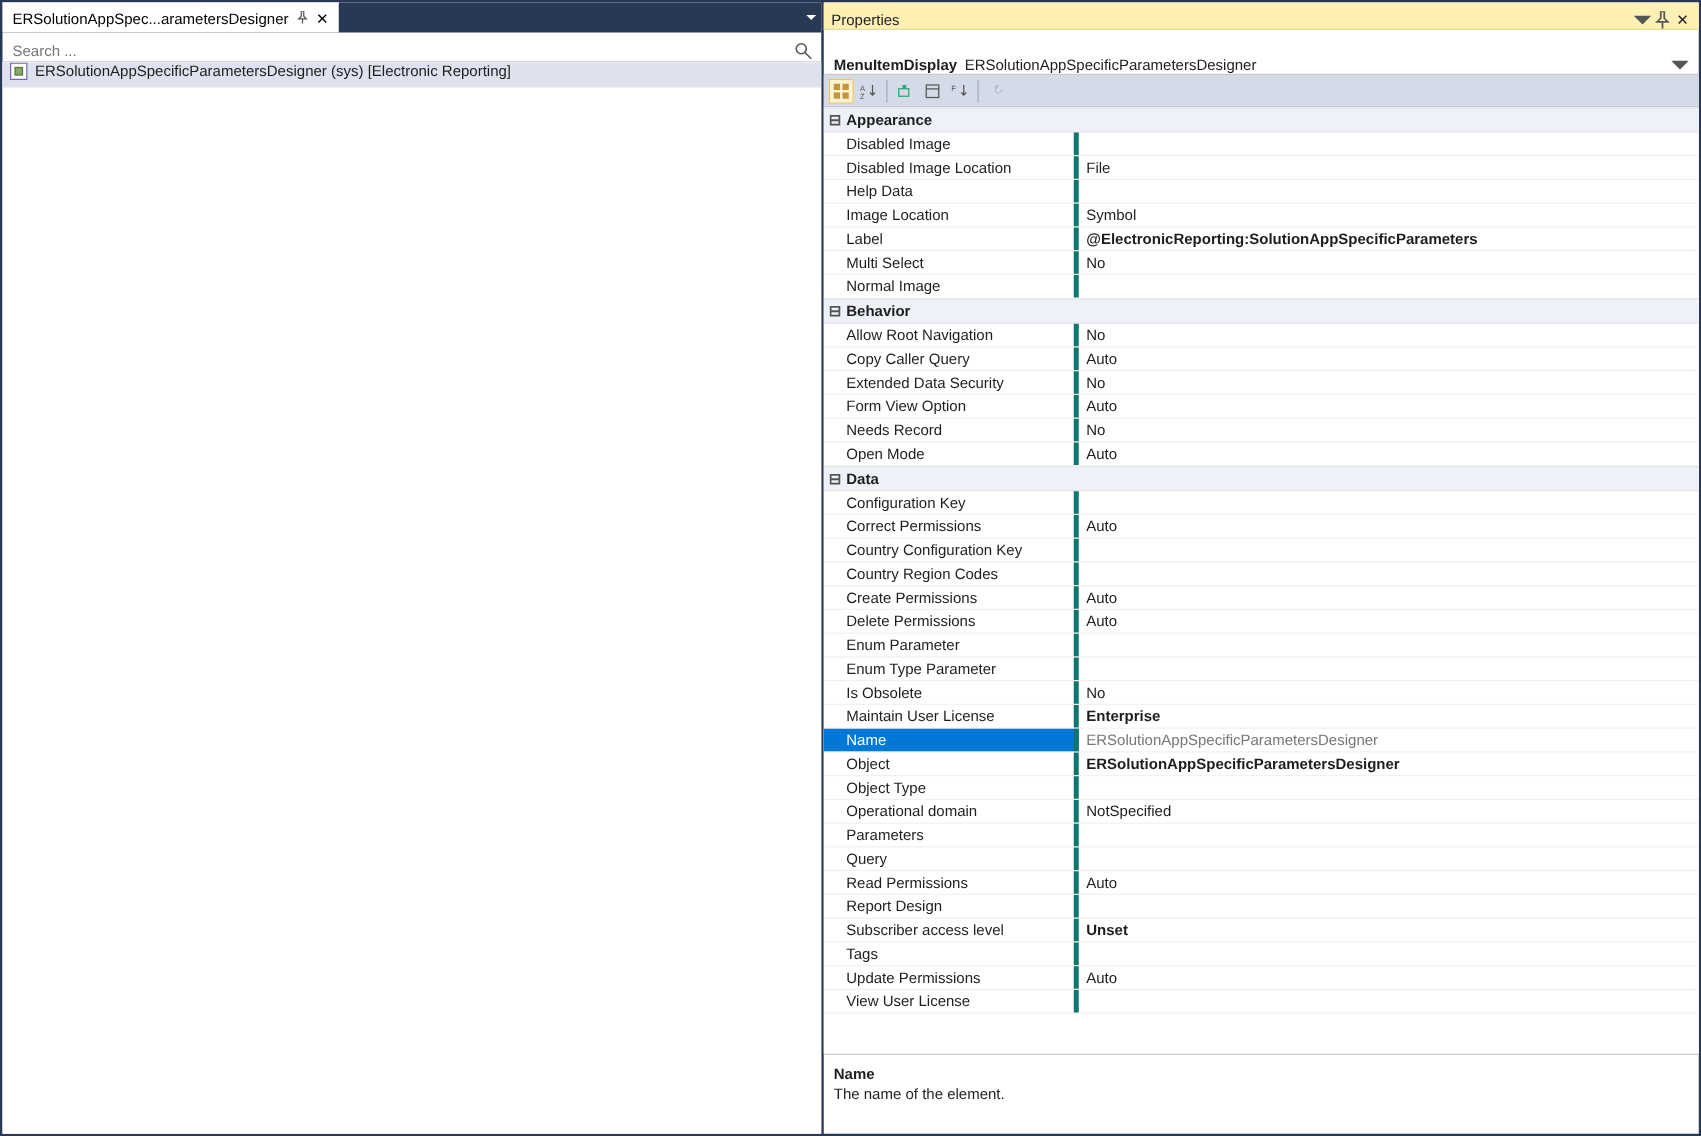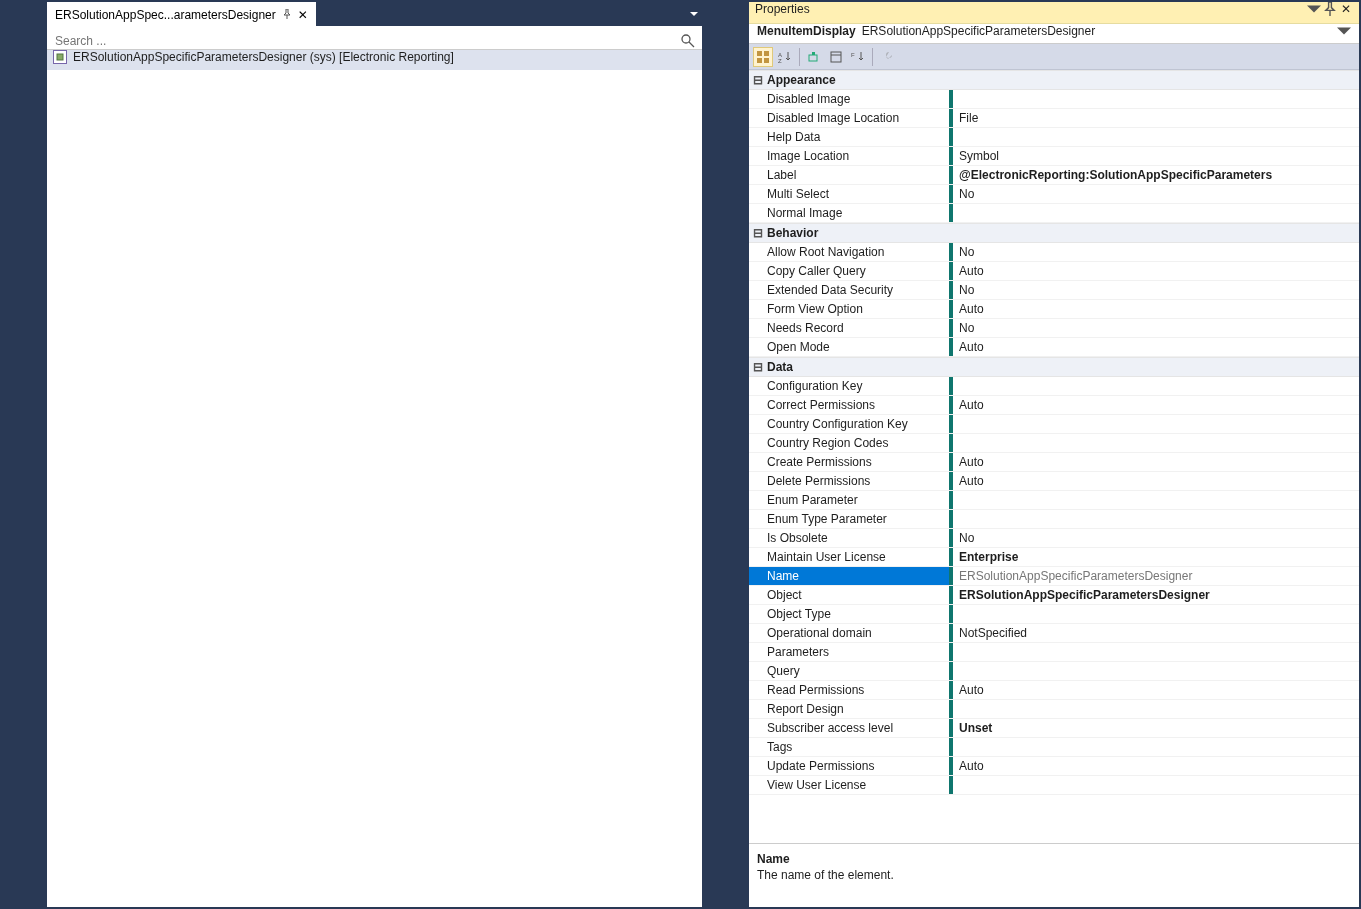--- a/index.html
+++ b/index.html
@@ -1,19 +1,19 @@
 <!DOCTYPE html>
 <html><head>
 <meta charset="utf-8">
 <style>
   * { box-sizing: border-box; }
   html, body { margin:0; padding:0; height:100%; font-family: "Segoe UI", Arial, sans-serif; font-size:12px; color:#1e1e1e; }
   body { background:#293955; }
   .app { display:flex; width:1361px; height:909px; background:#293955; padding:2px; gap:2px; }
-  .left, .right { background:#fff; display:flex; flex-direction:column;margin-left:45px; }
+  .left, .right { background:#fff; display:flex; flex-direction:column; }
   .left { width:655px; }
   .right { flex:1; }
 
   
   .tabstrip { height:24px; background:#293955; display:flex; align-items:stretch; }
   .tab { background:#fff; color:#000; display:flex; align-items:center; padding:0 8px; gap:6px; border-top:1px solid #fff; font-size:12px; }
   .tab .closex { font-size:12px; line-height:1; cursor:default; }
   .pin-icon svg { width:10px; height:10px; }
   .tabstrip-dropdown { margin-left:auto; width:16px; display:flex; align-items:center; justify-content:center; color:#fff; }
   .tabstrip-dropdown svg { width:8px; height:8px; }
@@ -23,24 +23,24 @@
   .searchbar input { flex:1; border:none; outline:none; font-size:12px; color:#777; background:transparent; }
   .search-icon { width:16px; height:16px; display:flex; align-items:center; justify-content:center; color:#555; }
 
   
   .tree { flex:1; overflow:auto; background:#fff; }
   .tree-row { height:20px; display:flex; align-items:flex-start; padding-left:6px; gap:6px; background:#dde2ee; }
   .tree-icon { width:14px; height:14px; border:1px solid #76a; background:#fff; display:flex; align-items:center; justify-content:center; }
   .tree-icon svg { width:10px; height:10px; }
 
   
-  .props-title { height:22px; background:#fff0b3; display:flex; align-items:flex-start; padding:0 6px; font-size:12px; border-bottom:1px solid #e6dca0; }
+  .props-title { height:22px; background:#fff0b3; display:flex; align-items:flex-end; padding:0 6px; font-size:12px; border-bottom:1px solid #e6dca0; }
   .props-title .spacer { flex:1; }
   .props-title .winbtn { width:14px; height:14px; display:flex; align-items:center; justify-content:center; margin-left:2px; }
-  .props-subhead { height:20px; display:flex; align-items:flex-start; padding:0 8px; gap:6px; border-bottom:1px solid #ccc; }
+  .props-subhead { height:36px; display:flex; align-items:flex-end; padding:0 8px; gap:6px; border-bottom:1px solid #ccc; }
   .props-subhead .type { font-weight:600; }
   .props-subhead .name { color:#1e1e1e; }
   .props-subhead .dropbtn { margin-left:auto; width:14px; display:flex; align-items:center; justify-content:center; }
 
   
   .props-toolbar { height:26px; background:#d5dae8; display:flex; align-items:center; padding:0 4px; gap:2px; border-bottom:1px solid #bfc4d2; }
   .tb-btn { width:20px; height:20px; display:flex; align-items:center; justify-content:center; border:1px solid transparent; }
   .tb-btn.active { background:#fff3cf; border-color:#e0c97a; }
   .tb-sep { width:1px; height:18px; background:#aab; margin:0 2px; }
 

